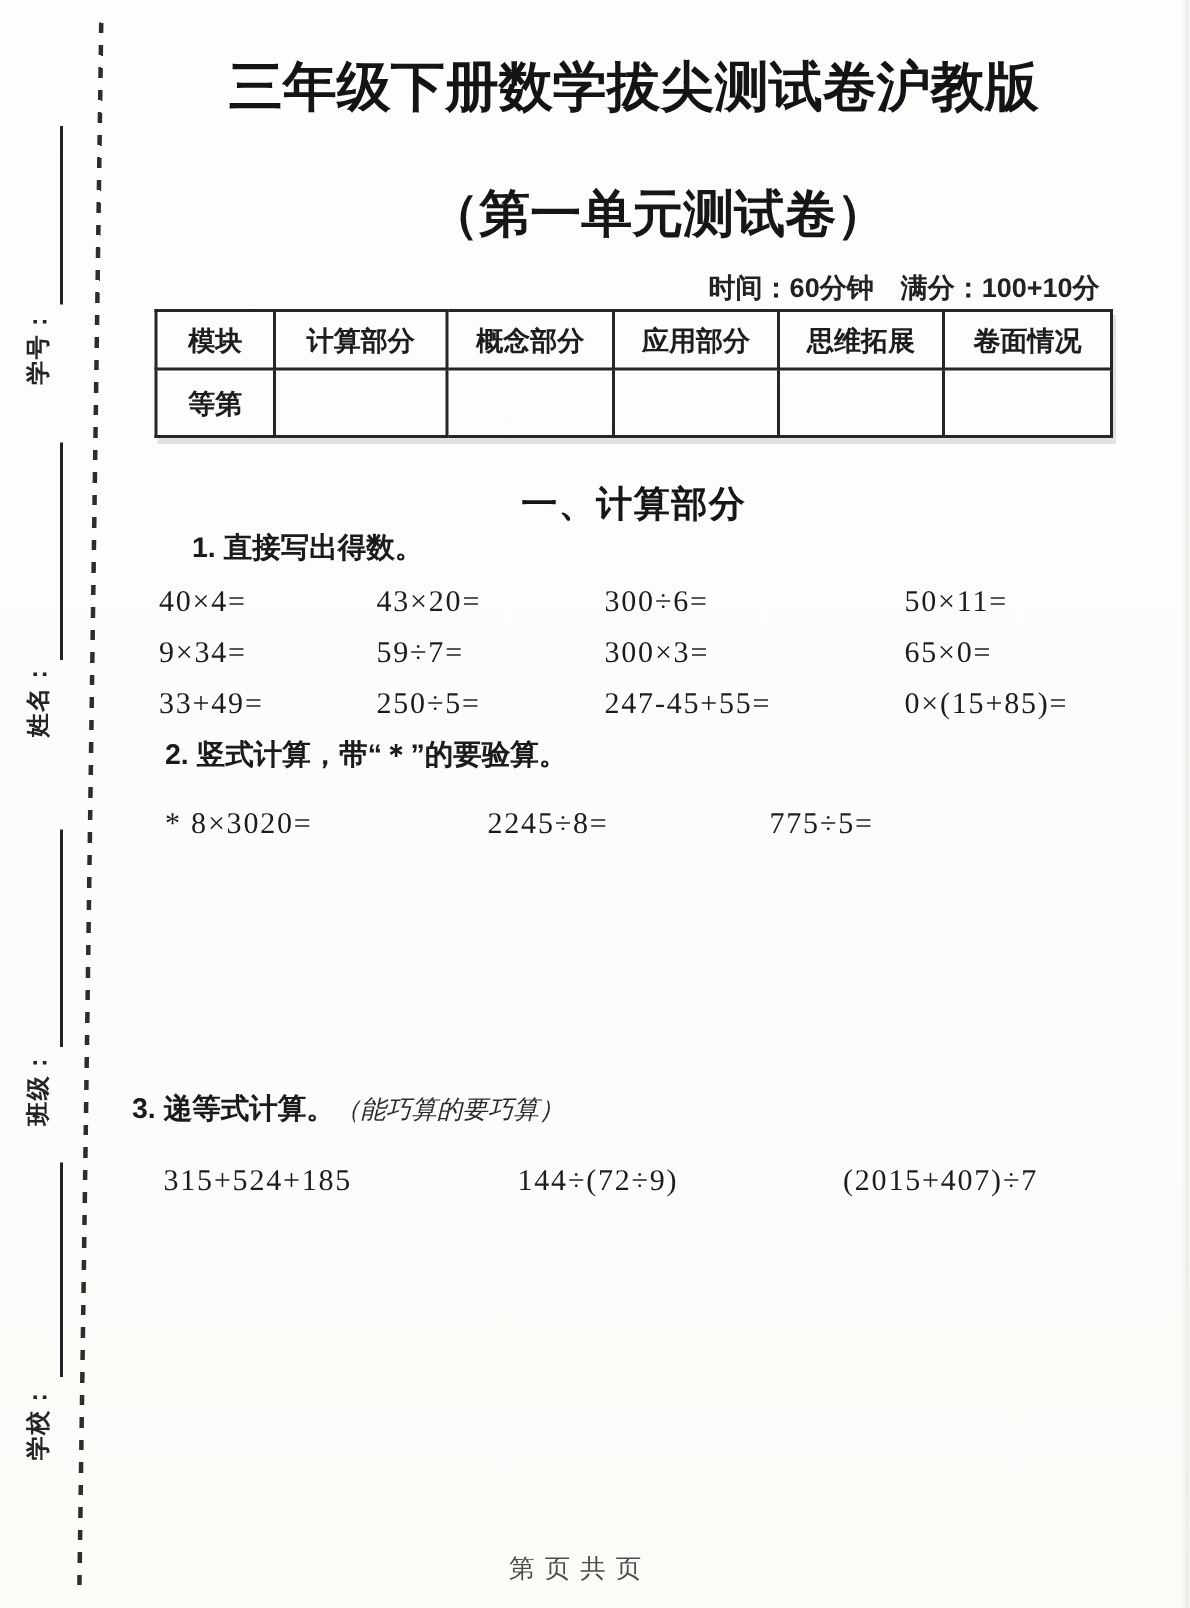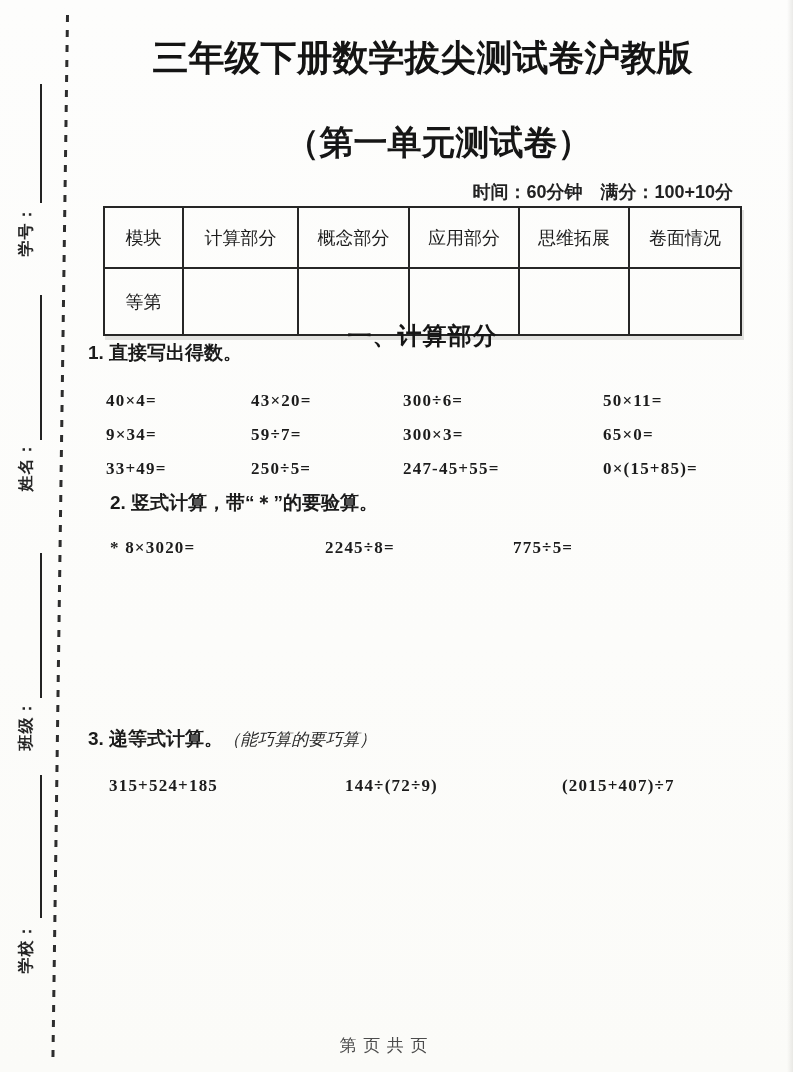--- a/index.html
+++ b/index.html
@@ -67,47 +67,47 @@
   }
 
   .score-table {
     position: absolute; top: 206px; left: 18px; width: 637px;
     border-collapse: collapse; table-layout: fixed;
     box-shadow: 2px 4px 0 rgba(90,88,78,0.16);
   }
   .score-table td {
     border: 2px solid #262626;
     text-align: center; vertical-align: middle;
-    font-size: 18px; font-weight: 400; color: #1d1d1d;
-    padding: 11px;
+    font-size: 18px; font-weight: 700; color: #1d1d1d;
+    padding: 0;
   }
   .score-table tr.hdr td { height: 37px; }
   .score-table tr.grade td { height: 43px; }
 
   .section-heading {
     position: absolute; top: 320px; left: 0; width: 675px;
     margin: 0; text-align: center;
     font-size: 24px; font-weight: 800; color: #161616; letter-spacing: 1px;
   }
 
   .prob-label {
     position: absolute; left: 3px;
     font-size: 19px; font-weight: 700; color: #1b1b1b;
   }
-  .prob-label.pl1 { top: 340px; }
+  .prob-label.pl1 { top: 352px; margin-left: 40px; }
   .prob-label.pl2 { top: 490px; margin-left: 22px; }
   .prob-label.pl3 { top: 726px; }
   .prob-note {
     font-family: "DejaVu Serif", serif;
     font-weight: 500; font-style: italic; font-size: 17px; color: #2a2a2a;
   }
 
   .math { 
     font-family: "Liberation Serif", serif;
-    font-size: 17px; color: #1c1c1c; letter-spacing: 1.2px; font-weight: 700;
+    font-size: 20px; color: #1c1c1c; letter-spacing: 1.2px; font-weight: 400;
   }
   .p1-grid {
     position: absolute; top: 384px; left: 21px; width: 650px;
     display: grid;
     grid-template-columns: 145px 152px 200px 1fr;
     grid-auto-rows: 34px;
     align-items: center;
   }
   .exr-row { position: absolute; left: 0; width: 675px; height: 30px; }
   .exr-row.r2 { top: 522px; }

